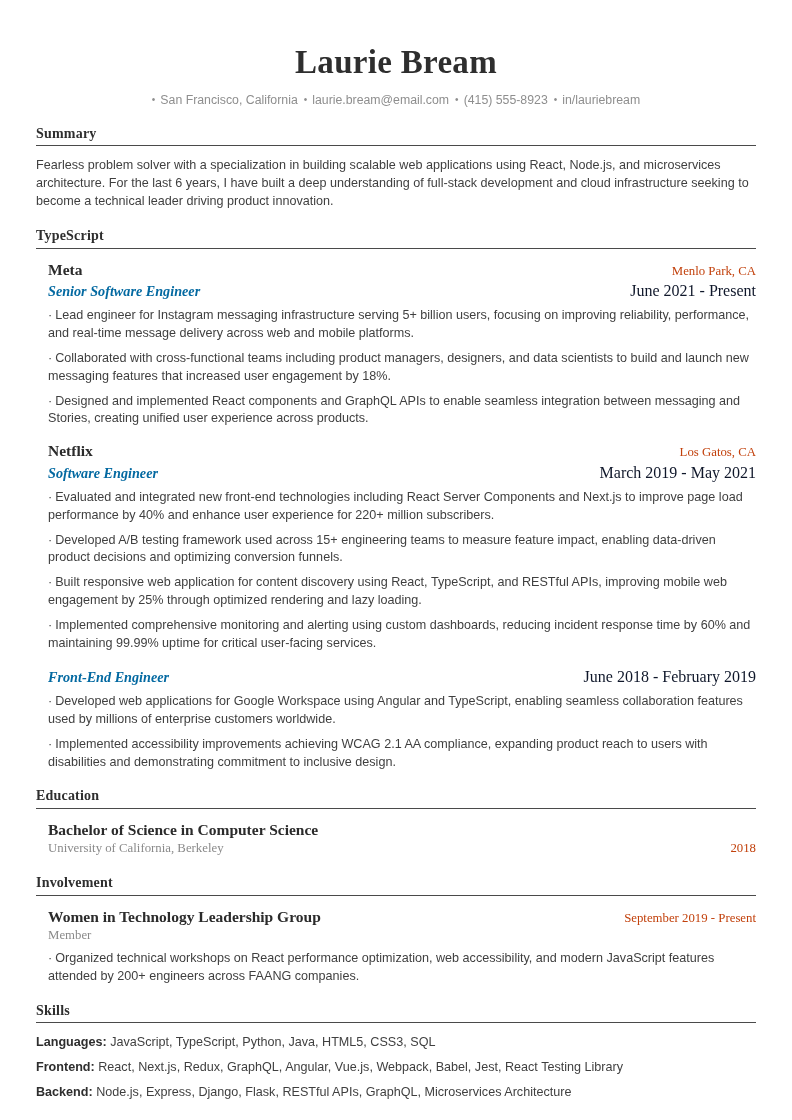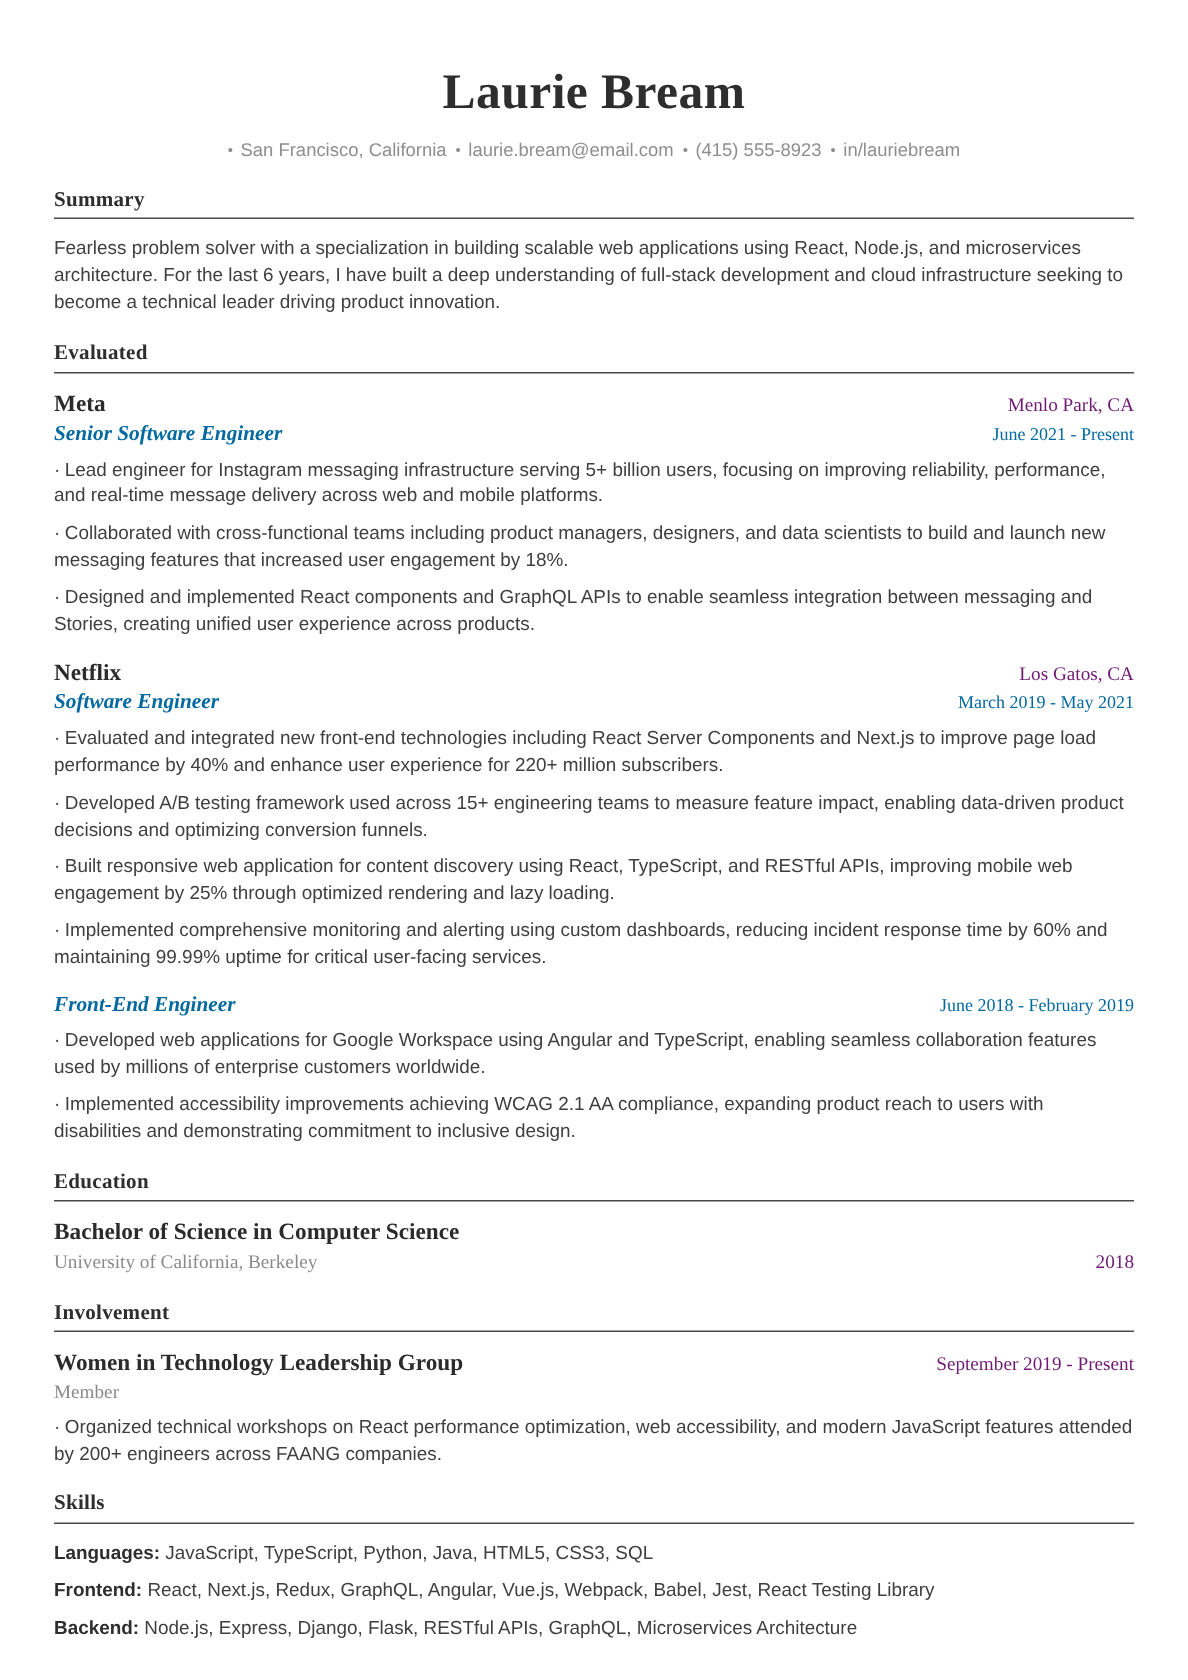--- a/index.html
+++ b/index.html
@@ -66,61 +66,61 @@
   .section-body { padding-top: 11px; }
 
   
   .summary-text {
     font-size: 12.6px;
     line-height: 1.42;
     color: #3f3f3f;
   }
 
   
-  .entry { margin-bottom: 13px; }
+  .entry { margin-bottom: 13px; margin-left: 12px; }
   .entry:last-child { margin-bottom: 0; }
 
   .entry-row {
     display: flex;
     align-items: baseline;
     justify-content: space-between;
     width: 100%;
   }
 
   .org-name {
     font-family: "Liberation Serif", serif;
     font-weight: bold;
     font-size: 15.5px;
     color: #2b2b2b;
     line-height: 1.32;
   }
 
   .org-meta {
     font-family: "Liberation Serif", serif;
     font-size: 12.8px;
-    color: #701a75;
+    color: #c2410c;
     line-height: 1.32;
     text-align: left;
     white-space: nowrap;
     padding-left: 14px;
   }
 
   .role-title {
     font-family: "Liberation Serif", serif;
     font-style: italic;
     font-weight: bold;
     font-size: 14.2px;
     color: #0369a1;
     line-height: 1.38;
   }
 
   .role-meta {
     font-family: "Liberation Serif", serif;
-    font-size: 12px;
-    color: #0369a1;
+    font-size: 16px;
+    color: #0f172a;
     line-height: 1.38;
     text-align: right;
     white-space: nowrap;
     padding-left: 14px;
   }
 
   .sub-line {
     font-family: "Liberation Serif", serif;
     font-size: 12.8px;
     color: #8a8a8a;
@@ -163,21 +163,21 @@
   </div>
 
   <div class="section">
     <div class="section-title">Summary</div>
     <div class="section-body">
       <div class="summary-text">Fearless problem solver with a specialization in building scalable web applications using React, Node.js, and microservices architecture. For the last 6 years, I have built a deep understanding of full-stack development and cloud infrastructure seeking to become a technical leader driving product innovation.</div>
     </div>
   </div>
 
   <div class="section">
-    <div class="section-title">Evaluated</div>
+    <div class="section-title">TypeScript</div>
     <div class="section-body">
 
       <div class="entry">
         <div class="entry-row">
           <span class="org-name">Meta</span>
           <span class="org-meta">Menlo Park, CA</span>
         </div>
         <div class="entry-row">
           <span class="role-title">Senior Software Engineer</span>
           <span class="role-meta">June 2021 - Present</span>

